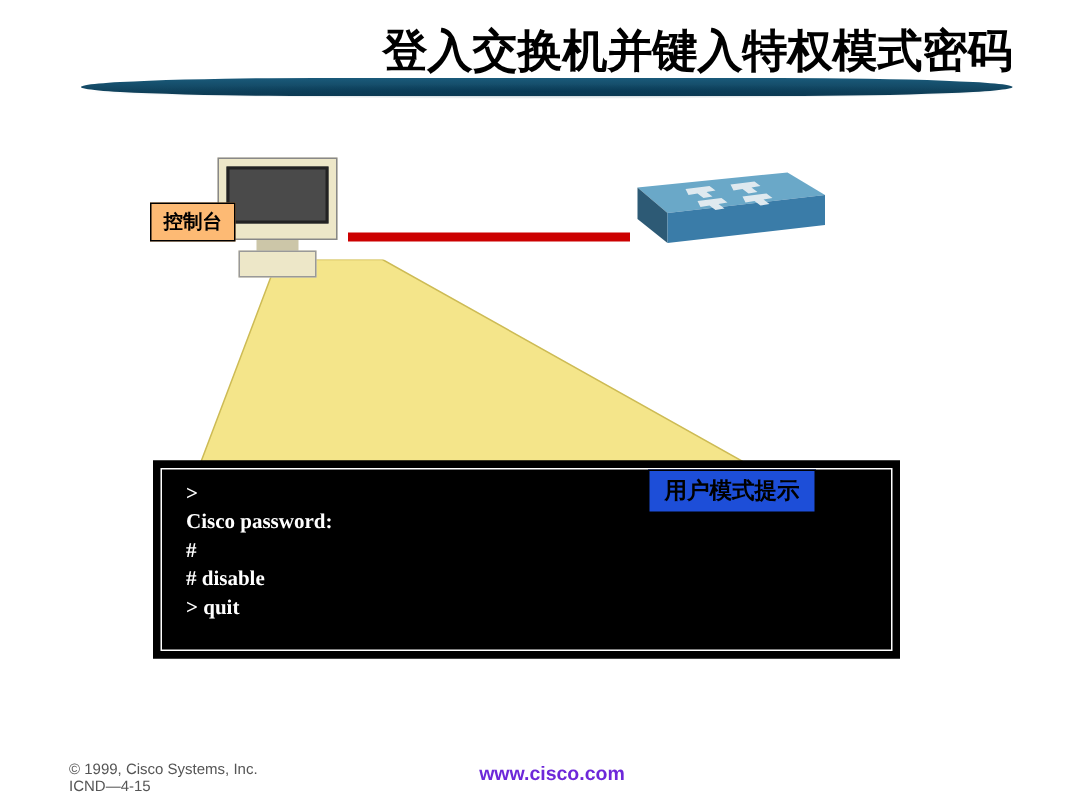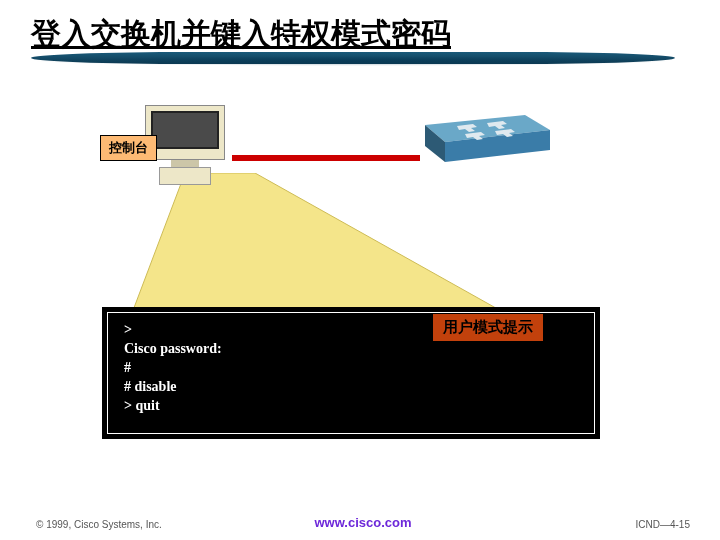--- a/index.html
+++ b/index.html
@@ -1,17 +1,17 @@
 <!DOCTYPE html>
 <html><head>
 <meta charset="utf-8">
 <style>
   * { margin: 0; padding: 0; box-sizing: border-box; }
   body { width: 720px; height: 540px; background: #fff; font-family: Arial, "Microsoft YaHei", sans-serif; position: relative; overflow: hidden; }
-  .title-bar { position: absolute; top: 10px; left: 31px; right: 45px; height: 48px; display: flex; align-items: center; justify-content: flex-start; text-decoration: underline; }
+  .title-bar { position: absolute; top: 10px; left: 54px; right: 45px; height: 48px; display: flex; align-items: center; justify-content: flex-end; }
   .title-bar::after { content: ""; position: absolute; bottom: -8px; left: 0; right: 0; height: 10px; background: radial-gradient(ellipse at center, rgba(0,50,80,0.5) 0%, transparent 70%); }
   .title-text { font-size: 30px; font-weight: bold; color: #000; position: relative; z-index: 2; }
   .title-underline { position: absolute; bottom: -6px; left: 0; right: 0; height: 12px; background: linear-gradient(to bottom, #1a5a7a 0%, #0d3a52 100%); border-radius: 50%/100%; }
   .stage { position: absolute; top: 85px; left: 0; right: 0; bottom: 40px; }
   
   .beam { position: absolute; top: 88px; left: 115px; width: 470px; height: 230px; }
   .beam svg { width: 100%; height: 100%; }
   
   .console { position: absolute; top: 20px; left: 135px; width: 100px; height: 90px; }
   .monitor { position: absolute; top: 0; left: 10px; width: 80px; height: 55px; background: #ede7c8; border: 1px solid #888; }
@@ -21,29 +21,29 @@
   .console-label { position: absolute; top: 50px; left: 100px; background: #fdba74; border: 1px solid #000; padding: 3px 8px; font-size: 13px; font-weight: bold; }
   
   .switch-dev { position: absolute; top: 25px; left: 415px; width: 140px; height: 55px; }
   .switch-dev svg { width: 100%; height: 100%; }
   
   .cable { position: absolute; top: 70px; left: 232px; width: 188px; height: 6px; background: #c00; }
   
   .terminal { position: absolute; top: 222px; left: 102px; width: 498px; height: 132px; background: #000; border: 1px solid #000; }
   .terminal-inner { position: absolute; top: 4px; left: 4px; right: 4px; bottom: 4px; border: 1px solid #fff; background: #000; color: #fff; font-family: "Times New Roman", serif; font-weight: bold; font-size: 14px; padding: 8px 16px; line-height: 1.35; }
   
-  .ann { position: absolute; background: #c2410c; border: 1px solid #000; padding: 4px 10px; font-size: 15px; font-weight: bold; }
+  .ann { position: absolute; background: #1d4ed8; border: 1px solid #000; padding: 4px 10px; font-size: 15px; font-weight: bold; }
   .ann1 { top: 228px; left: 432px; }
   .ann2 { top: 282px; left: 432px; }
   .arrow { position: absolute; }
   .arrow svg { display: block; }
   .arrow1 { top: 236px; left: 305px; }
   .arrow2 { top: 290px; left: 305px; }
   
-  .footer { position: absolute; bottom: 10px; left: 36px; right: 30px; display: flex; justify-content: space-between; align-items: flex-end; font-size: 10px; color: #555; }
+  .footer { position: absolute; bottom: 10px; left: 46px; right: 30px; display: flex; justify-content: space-between; align-items: flex-start; font-size: 10px; color: #555; flex-direction: column; }
   .footer-center { position: absolute; left: 50%; transform: translateX(-50%); font-weight: bold; color: #6d28d9; font-size: 13px; }
 </style>
 </head>
 <body>
 
 <div class="title-bar">
   <div class="title-underline"></div>
   <div class="title-text">登入交换机并键入特权模式密码</div>
 </div>
 

